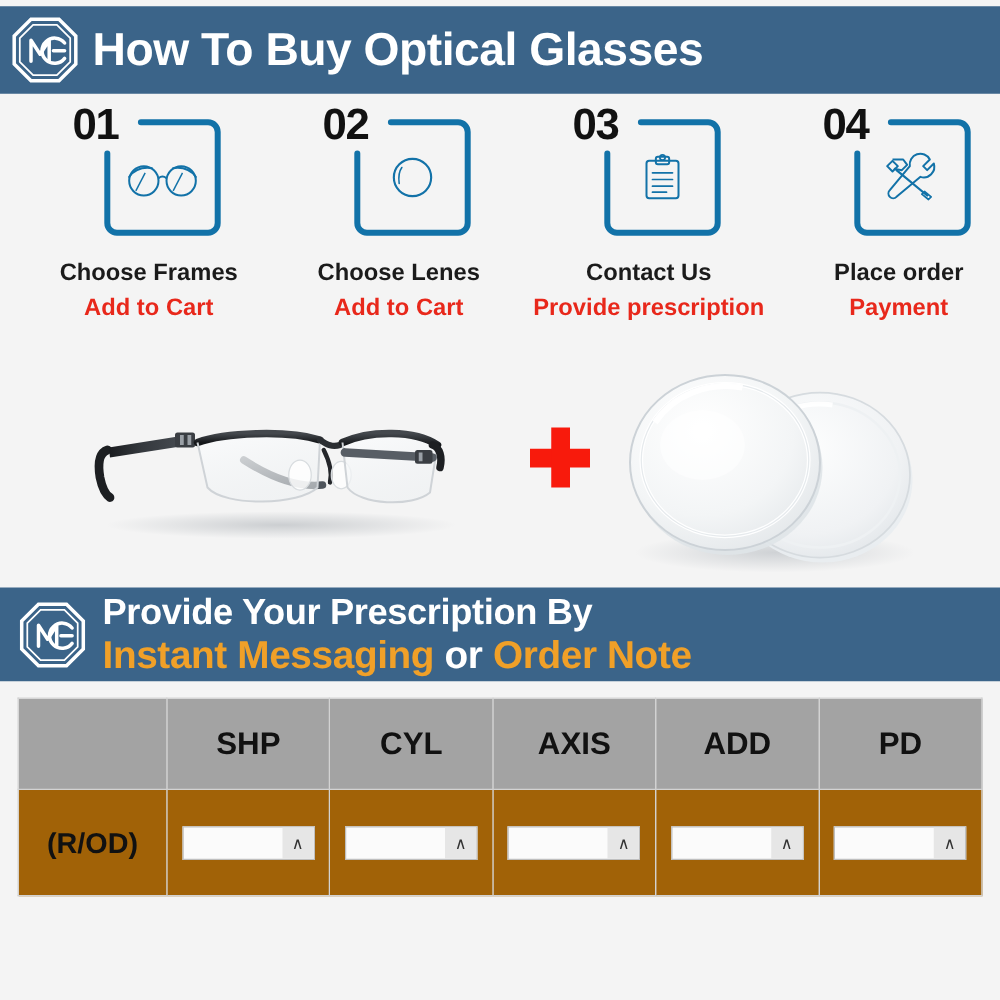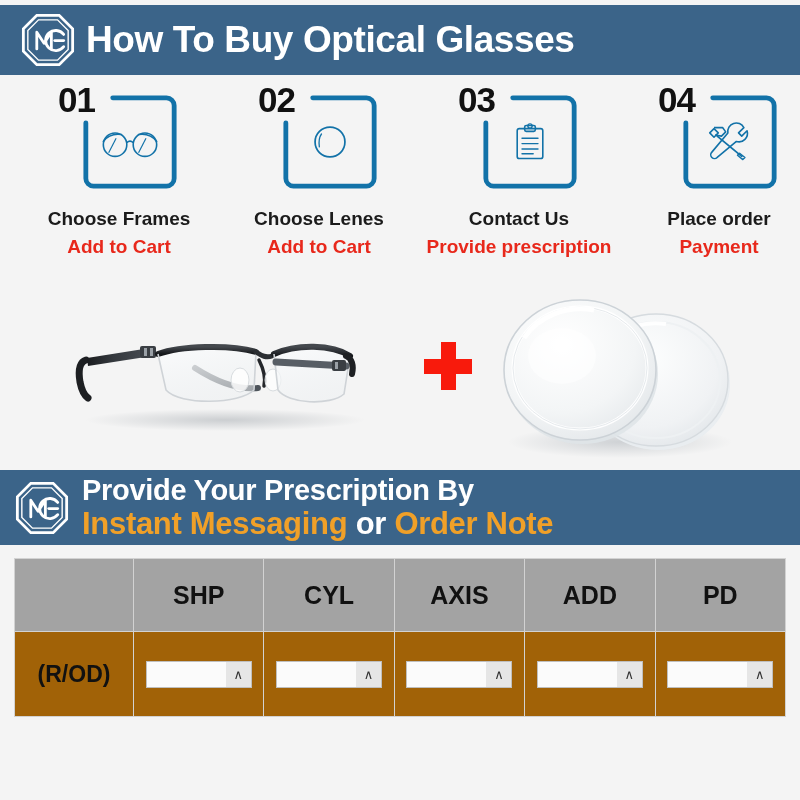--- a/index.html
+++ b/index.html
@@ -24,21 +24,21 @@
   .banner {
     background: #3b6489;
     display: flex;
     align-items: center;
     box-sizing: border-box;
   }
   #top-banner {
     position: absolute;
     left: 0; top: 5px;
     width: 800px; height: 70px;
-    padding-left: 20px;
+    padding-left: 8px;
   }
   .banner-logo {
     flex: 0 0 auto;
     width: 56px; height: 56px;
     margin-right: 10px;
   }
   .banner-title {
     color: #ffffff;
     font-size: 37px;
     font-weight: bold;

